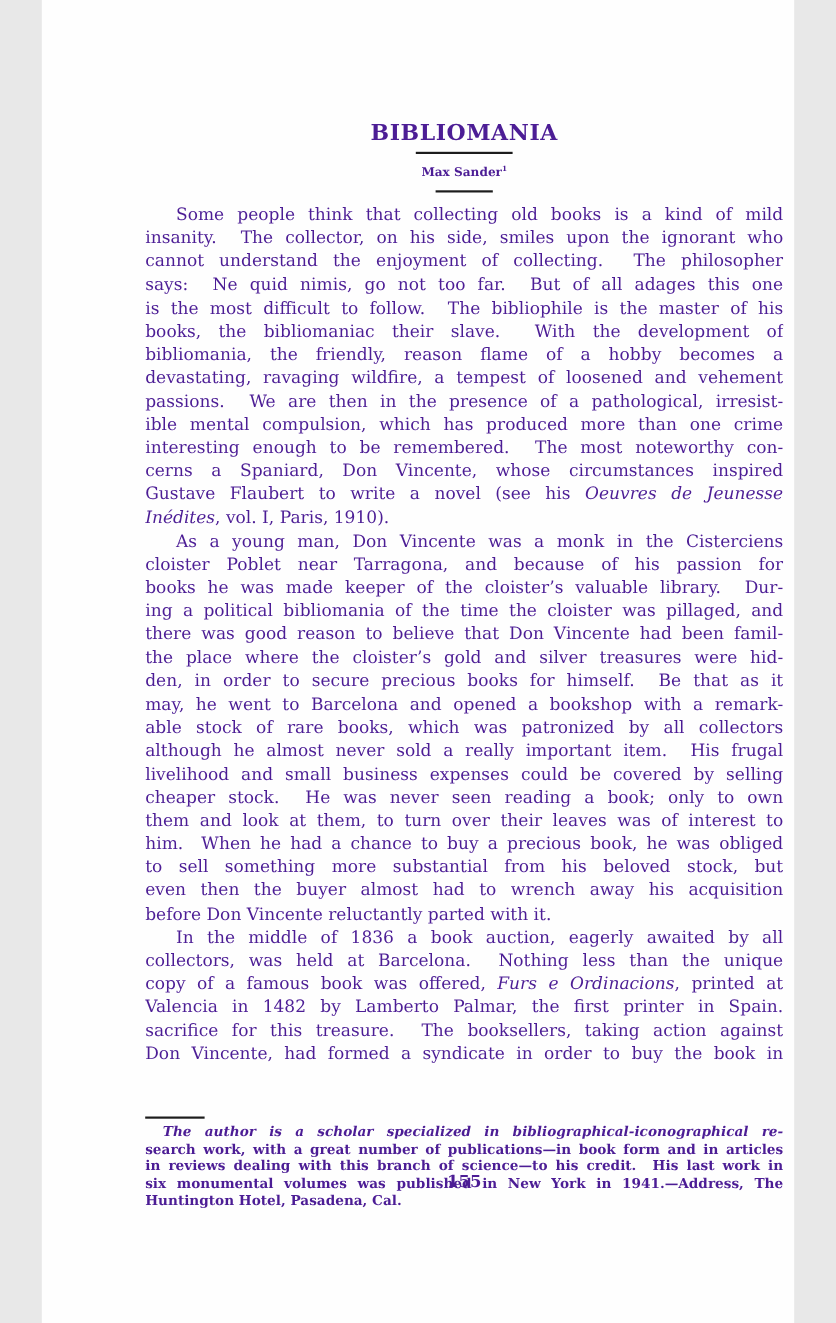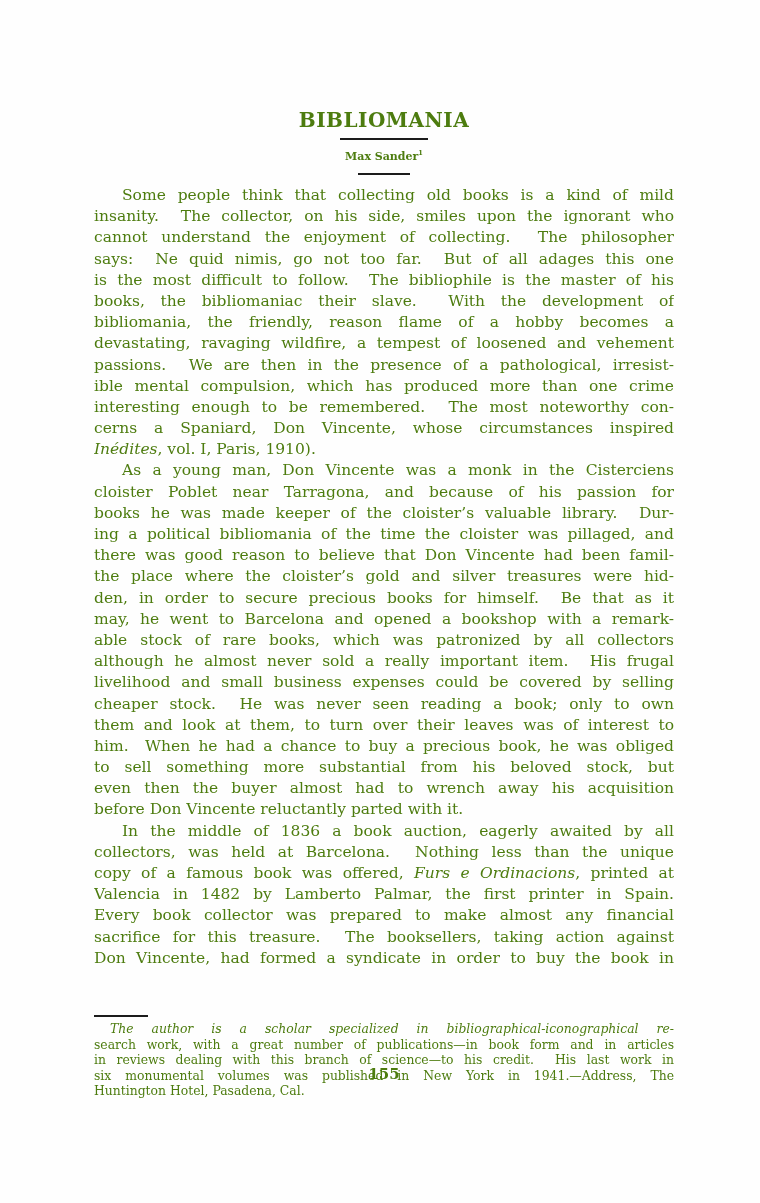--- a/index.html
+++ b/index.html
@@ -1,23 +1,23 @@
 <!DOCTYPE html>
 <html><head>
 <meta charset="utf-8">
 <style>
   html, body { margin: 0; padding: 0; background: #e8e8e8; }
   .sheet {
     position: relative;
-    width: 760px;
+    width: 684px;
     height: 1203px;
     background: #fefefe;
     margin: 0 auto;
     font-family: "DejaVu Serif", "Liberation Serif", serif;
-    color: #4d7c0f;
+    color: #4c1d95;
     overflow: hidden;
   }
   .masthead {
     position: absolute;
     left: 94px;
     top: 108px;
     width: 580px;
     text-align: center;
   }
   .title {
@@ -75,21 +75,21 @@
     background: #1c1c1c;
   }
   .footnote-text {
     position: absolute;
     left: 94px;
     top: 1021px;
     width: 580px;
   }
   .fline {
     font-size: 12.4px;
-    font-weight: normal;
+    font-weight: bold;
     line-height: 15.6px;
     height: 15.6px;
     overflow: hidden;
     text-align: justify;
     text-align-last: justify;
     -moz-text-align-last: justify;
   }
   .fline.indent { text-indent: 16px; }
   .fline.end { text-align-last: left; -moz-text-align-last: left; }
   .page-number {
@@ -121,20 +121,21 @@
       <div class="line"><span>cannot understand the enjoyment of collecting.&nbsp; The philosopher</span></div>
       <div class="line"><span>says:&nbsp; Ne quid nimis, go not too far.&nbsp; But of all adages this one</span></div>
       <div class="line"><span>is the most difficult to follow.&nbsp; The bibliophile is the master of his</span></div>
       <div class="line"><span>books, the bibliomaniac their slave.&nbsp; With the development of</span></div>
       <div class="line"><span>bibliomania, the friendly, reason flame of a hobby becomes a</span></div>
       <div class="line"><span>devastating, ravaging wildfire, a tempest of loosened and vehement</span></div>
       <div class="line"><span>passions.&nbsp; We are then in the presence of a pathological, irresist-</span></div>
       <div class="line"><span>ible mental compulsion, which has produced more than one crime</span></div>
       <div class="line"><span>interesting enough to be remembered.&nbsp; The most noteworthy con-</span></div>
       <div class="line"><span>cerns a Spaniard, Don Vincente, whose circumstances inspired</span></div>
+      <div class="line"><span>Gustave Flaubert to write a novel (see his </span><i>Oeuvres de Jeunesse</i></div>
       <div class="line end"><i>Inédites</i><span>, vol. I, Paris, 1910).</span></div>
       <div class="line indent"><span>As a young man, Don Vincente was a monk in the Cisterciens</span></div>
       <div class="line"><span>cloister Poblet near Tarragona, and because of his passion for</span></div>
       <div class="line"><span>books he was made keeper of the cloister’s valuable library.&nbsp; Dur-</span></div>
       <div class="line"><span>ing a political bibliomania of the time the cloister was pillaged, and</span></div>
       <div class="line"><span>there was good reason to believe that Don Vincente had been famil-</span></div>
       <div class="line"><span>the place where the cloister’s gold and silver treasures were hid-</span></div>
       <div class="line"><span>den, in order to secure precious books for himself.&nbsp; Be that as it</span></div>
       <div class="line"><span>may, he went to Barcelona and opened a bookshop with a remark-</span></div>
       <div class="line"><span>able stock of rare books, which was patronized by all collectors</span></div>
@@ -143,21 +144,20 @@
       <div class="line"><span>cheaper stock.&nbsp; He was never seen reading a book; only to own</span></div>
       <div class="line"><span>them and look at them, to turn over their leaves was of interest to</span></div>
       <div class="line"><span>him.&nbsp; When he had a chance to buy a precious book, he was obliged</span></div>
       <div class="line"><span>to sell something more substantial from his beloved stock, but</span></div>
       <div class="line"><span>even then the buyer almost had to wrench away his acquisition</span></div>
       <div class="line end"><span>before Don Vincente reluctantly parted with it.</span></div>
       <div class="line indent"><span>In the middle of 1836 a book auction, eagerly awaited by all</span></div>
       <div class="line"><span>collectors, was held at Barcelona.&nbsp; Nothing less than the unique</span></div>
       <div class="line"><span>copy of a famous book was offered, </span><i>Furs e Ordinacions</i><span>, printed at</span></div>
       <div class="line"><span>Valencia in 1482 by Lamberto Palmar, the first printer in Spain.</span></div>
-      <div class="line"><span>Every book collector was prepared to make almost any financial</span></div>
       <div class="line"><span>sacrifice for this treasure.&nbsp; The booksellers, taking action against</span></div>
       <div class="line"><span>Don Vincente, had formed a syndicate in order to buy the book in</span></div>
     </div>
 
   <div class="footnote-rule"></div>
 
   <div class="footnote-text">
       <div class="fline indent"><i>The author is a scholar specialized in bibliographical-iconographical re-</i></div>
       <div class="fline"><span>search work, with a great number of publications—in book form and in articles</span></div>
       <div class="fline"><span>in reviews dealing with this branch of science—to his credit.&nbsp; His last work in</span></div>

